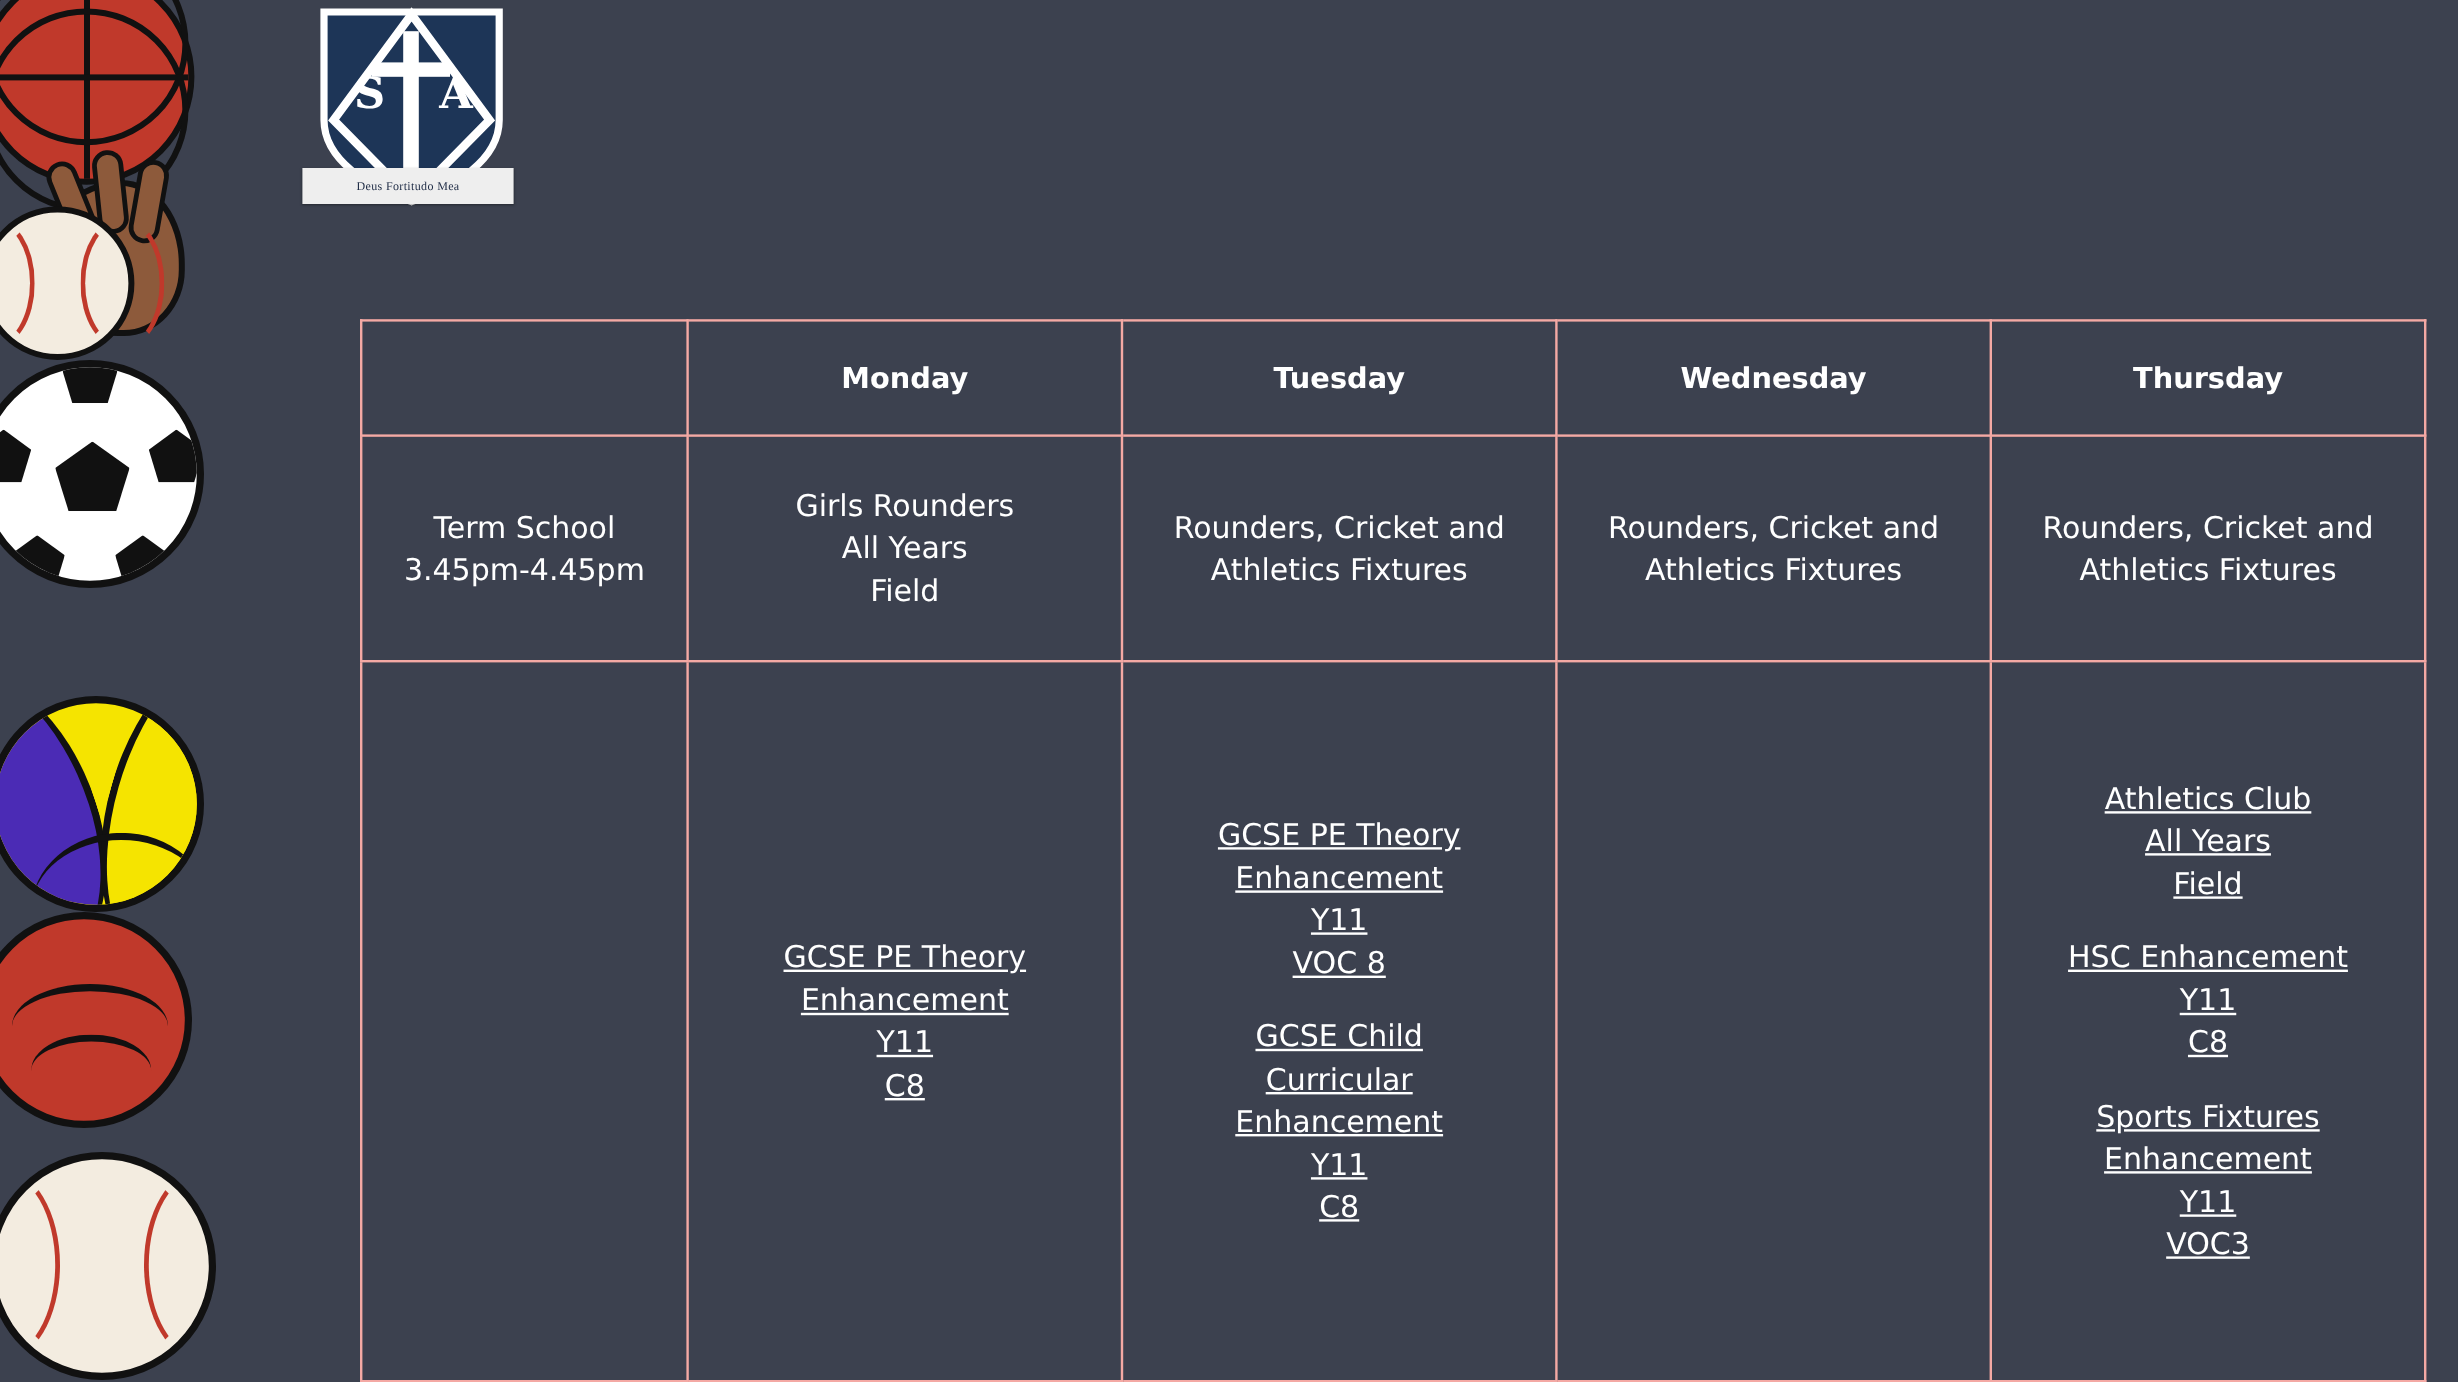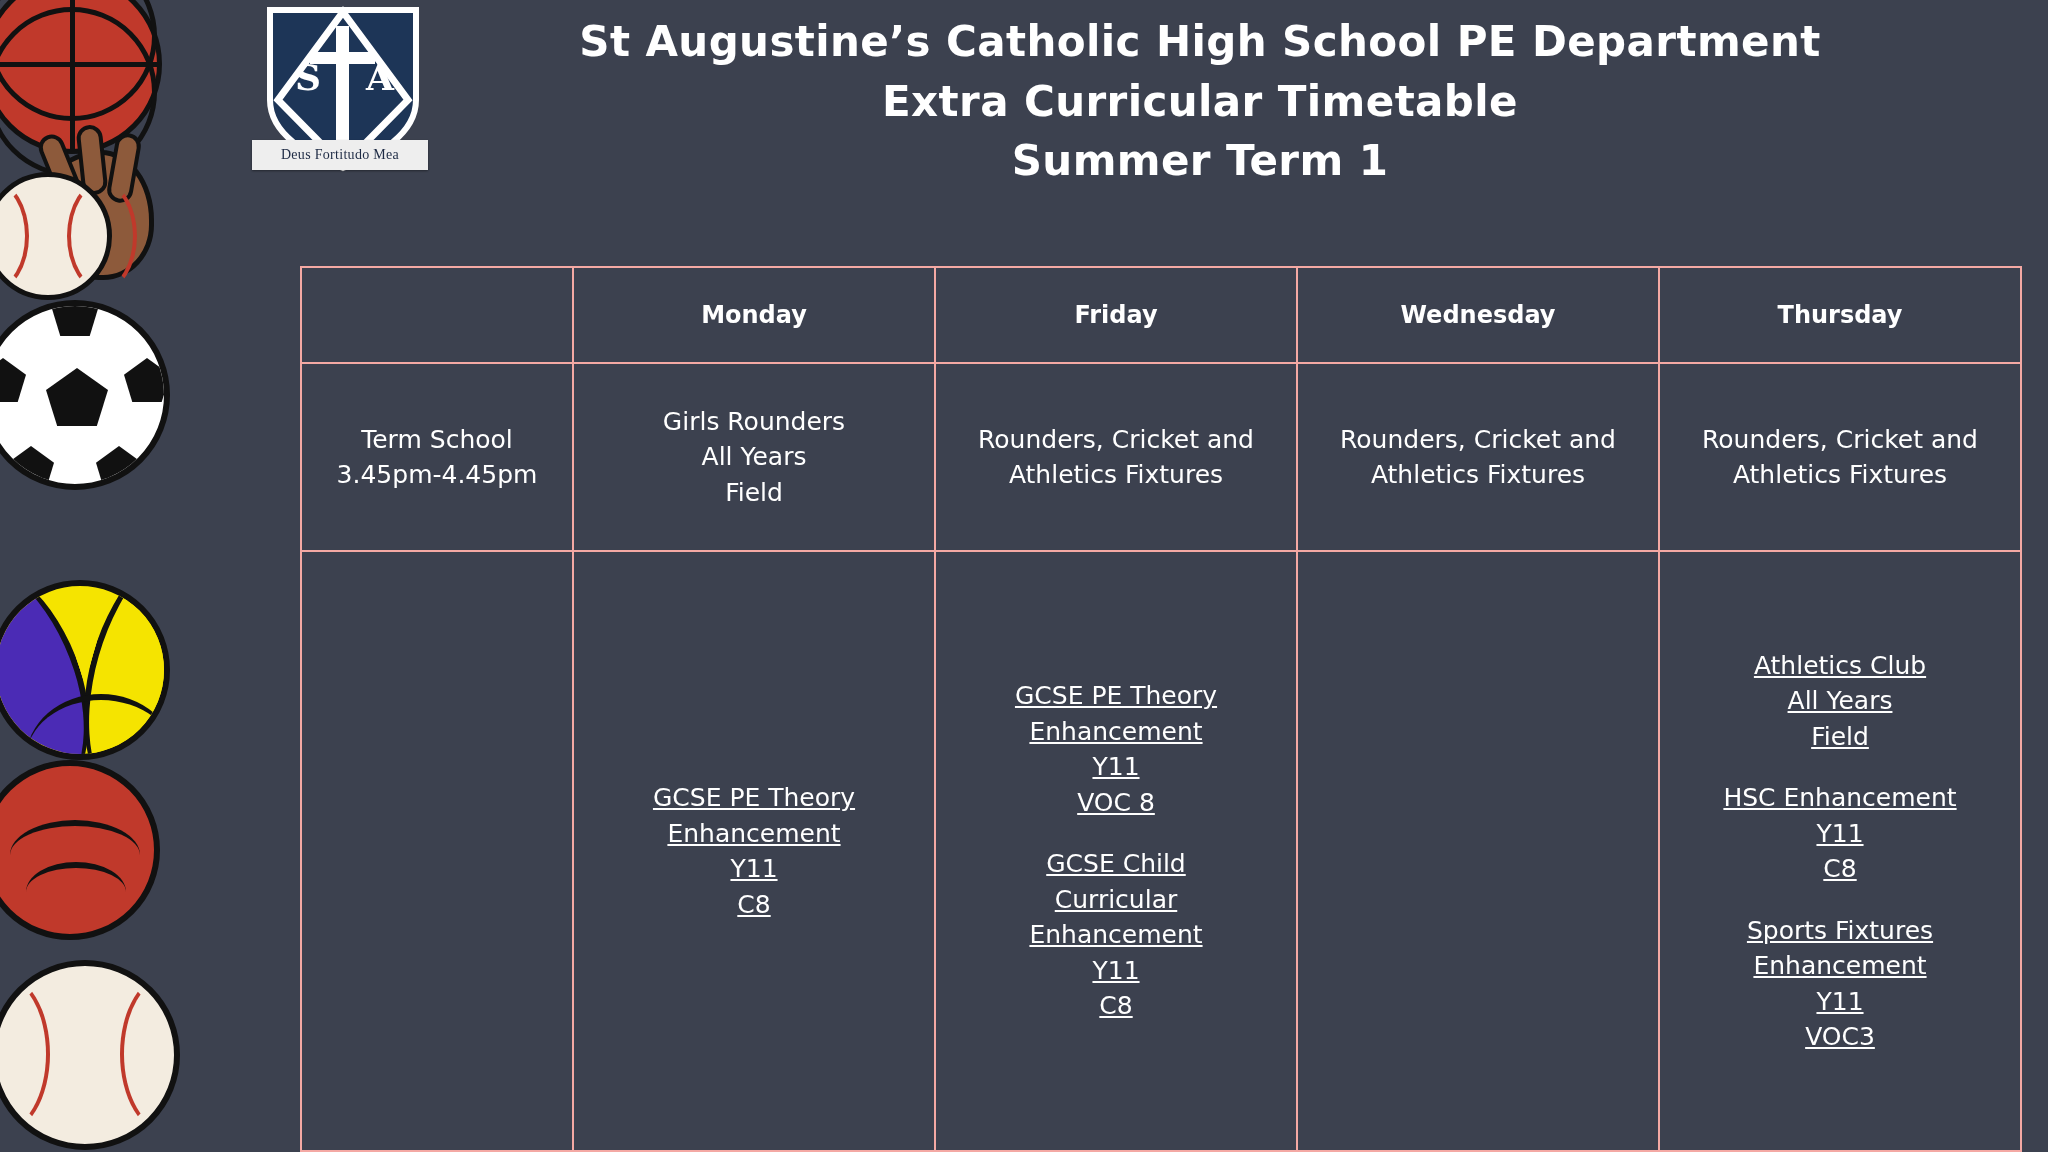--- a/index.html
+++ b/index.html
@@ -194,21 +194,21 @@
   #crest-banner {
     position: absolute;
     left: -6px; bottom: 14px;
     width: 176px; height: 30px;
     background: #eeeeee;
     display: flex; align-items: center; justify-content: center;
     box-shadow: 0 1px 2px rgba(0,0,0,.4);
   }
   #crest-banner span {
     font-family: "Liberation Serif", serif;
-    font-size: 14px;
+    font-size: 10px;
     color: #1d2a44;
     letter-spacing: .3px;
   }
 
   
   #title {
     position: absolute;
     left: 440px; top: 12px;
     width: 1520px;
     text-align: center;
@@ -304,32 +304,27 @@
       <rect x="52" y="48" width="65" height="12" fill="#ffffff"></rect>
       <rect x="78" y="22" width="13" height="120" fill="#16233d" opacity="0"></rect>
       <text x="50" y="86" fill="#ffffff" font-family="DejaVu Serif, serif" font-size="36" font-weight="bold" text-anchor="middle">S</text>
       <text x="122" y="86" fill="#ffffff" font-family="DejaVu Serif, serif" font-size="36" font-weight="bold" text-anchor="middle">A</text>
     </svg>
     <div id="crest-banner">
       <span>Deus Fortitudo Mea</span>
     </div>
   </div>
 
-  <div id="title">
-    <span class="line">St Augustine’s Catholic High School PE Department</span>
-    <span class="line">Extra Curricular Timetable</span>
-    <span class="line">Summer Term 1</span>
-  </div>
 
   <table id="timetable">
     <thead>
       <tr>
         <th class="col-time"></th>
         <th class="col-day">Monday</th>
-        <th class="col-day">Friday</th>
+        <th class="col-day">Tuesday</th>
         <th class="col-day">Wednesday</th>
         <th class="col-day">Thursday</th>
       </tr>
     </thead>
     <tbody>
       <tr class="row-after">
         <td>
             <span class="cell-line">Term School</span>
             <span class="cell-line">3.45pm-4.45pm</span>
           </td>

